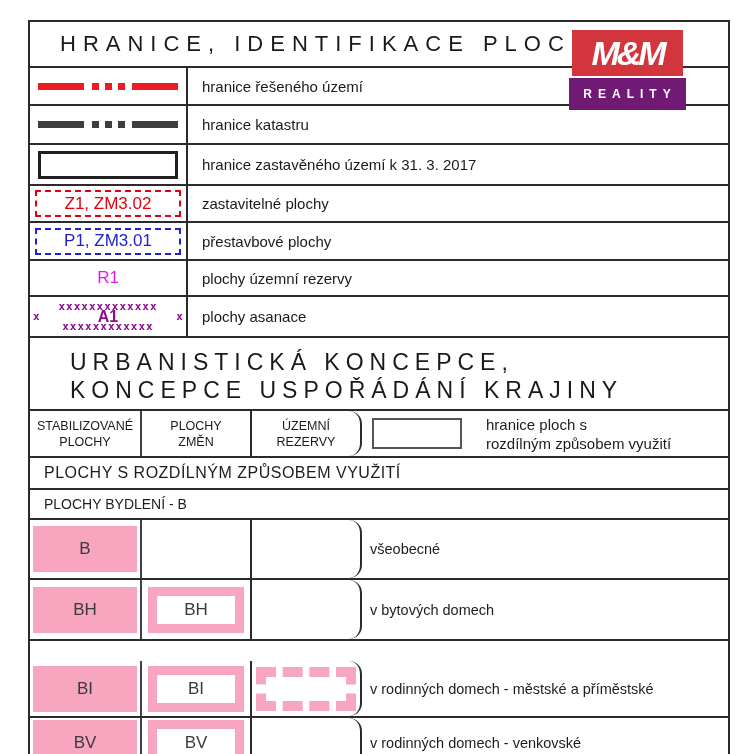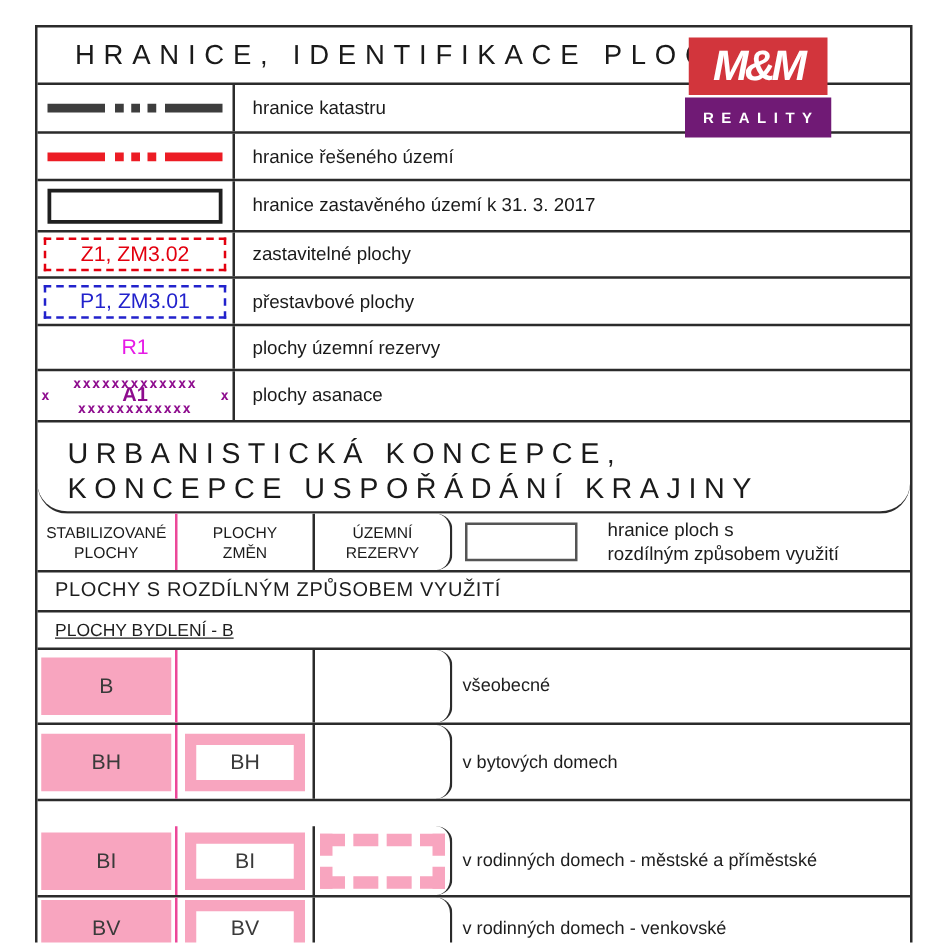--- a/index.html
+++ b/index.html
@@ -27,21 +27,21 @@
     padding-left: 30px;
     font-size: 22px;
     letter-spacing: 7px;
     color: #1a1a1a;
     white-space: nowrap;
   }
 
   
   .logo {
     position: absolute;
-    left: 548px; top: 30px;
+    left: 569px; top: 30px;
     width: 117px;
     z-index: 10;
   }
   .logo-red {
     width: 111px; margin-left: 3px;
     height: 46px;
     background: #d2353c;
     color: #fff;
     display: flex; align-items: center; justify-content: center;
     font-weight: bold; font-style: italic;
@@ -101,47 +101,47 @@
     color: #8e0c8e;
     font-weight: bold;
     text-align: center;
     line-height: 10px;
   }
   .xbox .xline { font-family: "DejaVu Sans Mono", monospace; font-size: 11px; letter-spacing: 1px; white-space: nowrap; overflow: hidden; }
   .xbox .xmid { display: flex; justify-content: space-between; align-items: center; font-family: "DejaVu Sans Mono", monospace; font-size: 11px; padding: 0 1px; }
   .xbox .xcode { font-family: "Liberation Sans", sans-serif; font-size: 16px; font-weight: bold; line-height: 10px; }
 
   
-  .big-header { height: 73px; display: block; padding: 10px 0 0 24px; border-radius: 24px; }
+  .big-header { height: 73px; display: block; padding: 10px 0 0 40px; }
   .big-header div {
     font-size: 23px; letter-spacing: 6px; line-height: 28px;
     color: #1a1a1a; white-space: nowrap;
   }
 
   
-  .c1 { width: 112px; flex: 0 0 112px; border-right: 2px solid #ec4899; display:flex; align-items:center; justify-content:center; }
+  .c1 { width: 112px; flex: 0 0 112px; border-right: 2px solid #404040; display:flex; align-items:center; justify-content:center; }
   .c2 { width: 110px; flex: 0 0 110px; border-right: 2px solid #2b2b2b; display:flex; align-items:center; justify-content:center; }
   .c3 { width: 110px; flex: 0 0 110px; border-right: 2px solid #2b2b2b; display:flex; align-items:center; justify-content:center;border-radius:13px; }
   .c4 { flex: 1; display:flex; align-items:center; padding-left: 8px; font-size: 14.5px; }
 
   .colhead-row { height: 47px; }
   .colhead {
     text-align: center; font-size: 12.5px; line-height: 16px; color: #1a1a1a;
   }
   .note-rect {
     width: 90px; height: 31px;
     border: 2px solid #555;
     background: #fff;
     margin-left: 2px;
     flex: 0 0 90px;
   }
   .note-text { margin-left: 24px; font-size: 15px; line-height: 19px; }
 
   .sub-row { height: 32px; align-items: center; padding-left: 14px; font-size: 16px; letter-spacing: 0.5px; }
-  .sub-row2 { height: 30px; align-items: center; padding-left: 14px; font-size: 14px; text-decoration: underline; }
+  .sub-row2 { height: 30px; align-items: center; padding-left: 14px; font-size: 14px; }
 
   
   .area-row-b  { height: 60px; }
   .area-row-bh { height: 61px; }
   .area-row-bi { height: 57px; margin-top: 20px; }
   .area-row-bv { height: 51px; }
   .pink-fill {
     width: 104px; height: 46px;
     background: #f8a5bf;
     display: flex; align-items: center; justify-content: center;
@@ -161,52 +161,52 @@
   }
   .sliver-row { height: 14px; border-bottom: none; }
 </style>
 </head>
 <body>
 
 <div class="legend-table">
 
   <div class="row title-row">
     <div class="main-title">HRANICE, IDENTIFIKACE PLOCH</div>
+  </div>
+
+  <div class="row" style="height:38px">
+    <div class="sym-cell">
+      <div class="dashline red">
+        <span class="dash"></span>
+        <span class="dots">
+          <span class="dot"></span>
+            <span class="dot"></span>
+            <span class="dot"></span>
+        </span>
+        <span class="dash"></span>
+      </div>
+    </div>
+    <div class="txt-cell">hranice řešeného území</div>
   </div>
 
   <div class="row" style="height:39px">
     <div class="sym-cell">
       <div class="dashline dark">
         <span class="dash"></span>
         <span class="dots">
           <span class="dot"></span>
             <span class="dot"></span>
             <span class="dot"></span>
         </span>
         <span class="dash"></span>
       </div>
     </div>
     <div class="txt-cell">hranice katastru</div>
   </div>
 
-  <div class="row" style="height:38px">
-    <div class="sym-cell">
-      <div class="dashline red">
-        <span class="dash"></span>
-        <span class="dots">
-          <span class="dot"></span>
-            <span class="dot"></span>
-            <span class="dot"></span>
-        </span>
-        <span class="dash"></span>
-      </div>
-    </div>
-    <div class="txt-cell">hranice řešeného území</div>
-  </div>
-
   <div class="row" style="height:41px">
     <div class="sym-cell">
       <div class="rect-outline"></div>
     </div>
     <div class="txt-cell">hranice zastavěného území k 31. 3. 2017</div>
   </div>
 
   <div class="row" style="height:37px">
     <div class="sym-cell">
       <div class="code-box zbox">Z1, ZM3.02</div>

